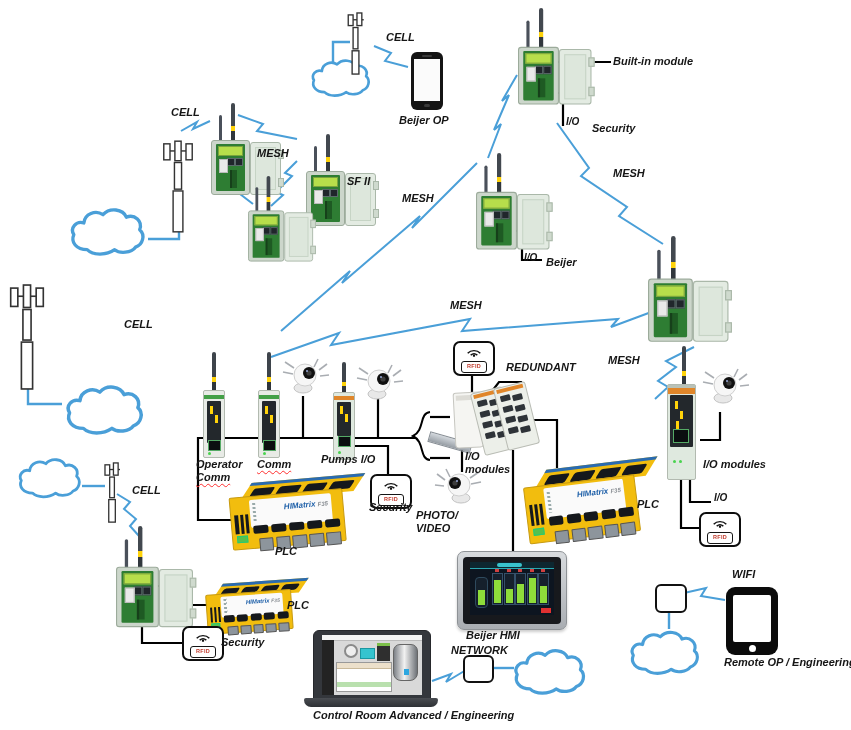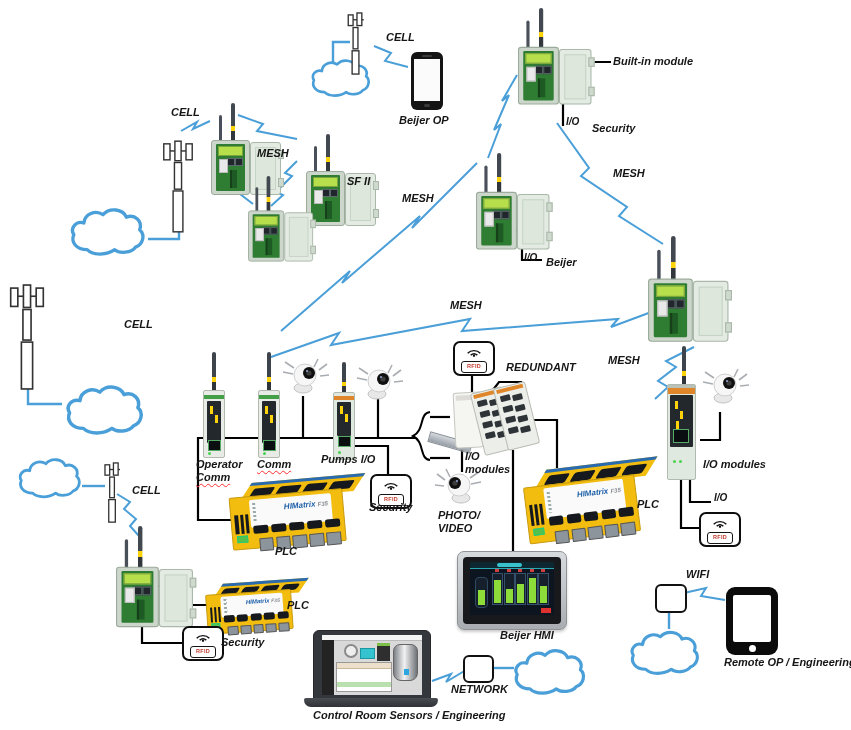--- a/index.html
+++ b/index.html
@@ -708,27 +708,27 @@
   <div class="lbl" style="left:608px;top:354px">MESH</div>
   <div class="lbl" style="left:506px;top:361px">REDUNDANT</div>
   <div class="lbl" style="left:196px;top:458px">
     <span>Operator</span><br>
     <span class="wavy">Comm</span>
   </div>
   <div class="lbl wavy" style="left:257px;top:458px">Comm</div>
   <div class="lbl" style="left:321px;top:453px">Pumps I/O</div>
   <div class="lbl" style="left:369px;top:501px">Security</div>
   <div class="lbl wrap" style="left:465px;top:450px;width:48px">I/O modules</div>
-  <div class="lbl wrap" style="left:438px;top:509px;width:52px">PHOTO/ VIDEO</div>
+  <div class="lbl wrap" style="left:416px;top:509px;width:52px">PHOTO/ VIDEO</div>
   <div class="lbl" style="left:275px;top:545px">PLC</div>
   <div class="lbl" style="left:637px;top:498px">PLC</div>
   <div class="lbl" style="left:703px;top:458px">I/O modules</div>
   <div class="lbl sm" style="left:714px;top:492px">I/O</div>
   <div class="lbl" style="left:132px;top:484px">CELL</div>
   <div class="lbl" style="left:287px;top:599px">PLC</div>
   <div class="lbl" style="left:221px;top:636px">Security</div>
-  <div class="lbl" style="left:500px;top:629px">Beijer HMI</div>
-  <div class="lbl" style="left:451px;top:683px">NETWORK</div>
-  <div class="lbl" style="left:313px;top:709px">Control Room Sensors / Engineering</div>
-  <div class="lbl" style="left:686px;top:568px">WIFI</div>
+  <div class="lbl" style="left:466px;top:629px">Beijer HMI</div>
+  <div class="lbl" style="left:451px;top:644px">NETWORK</div>
+  <div class="lbl" style="left:313px;top:709px">Control Room Advanced / Engineering</div>
+  <div class="lbl" style="left:732px;top:568px">WIFI</div>
   <div class="lbl" style="left:724px;top:656px">Remote OP / Engineering</div>
 
 </div>
 
 </body></html>

